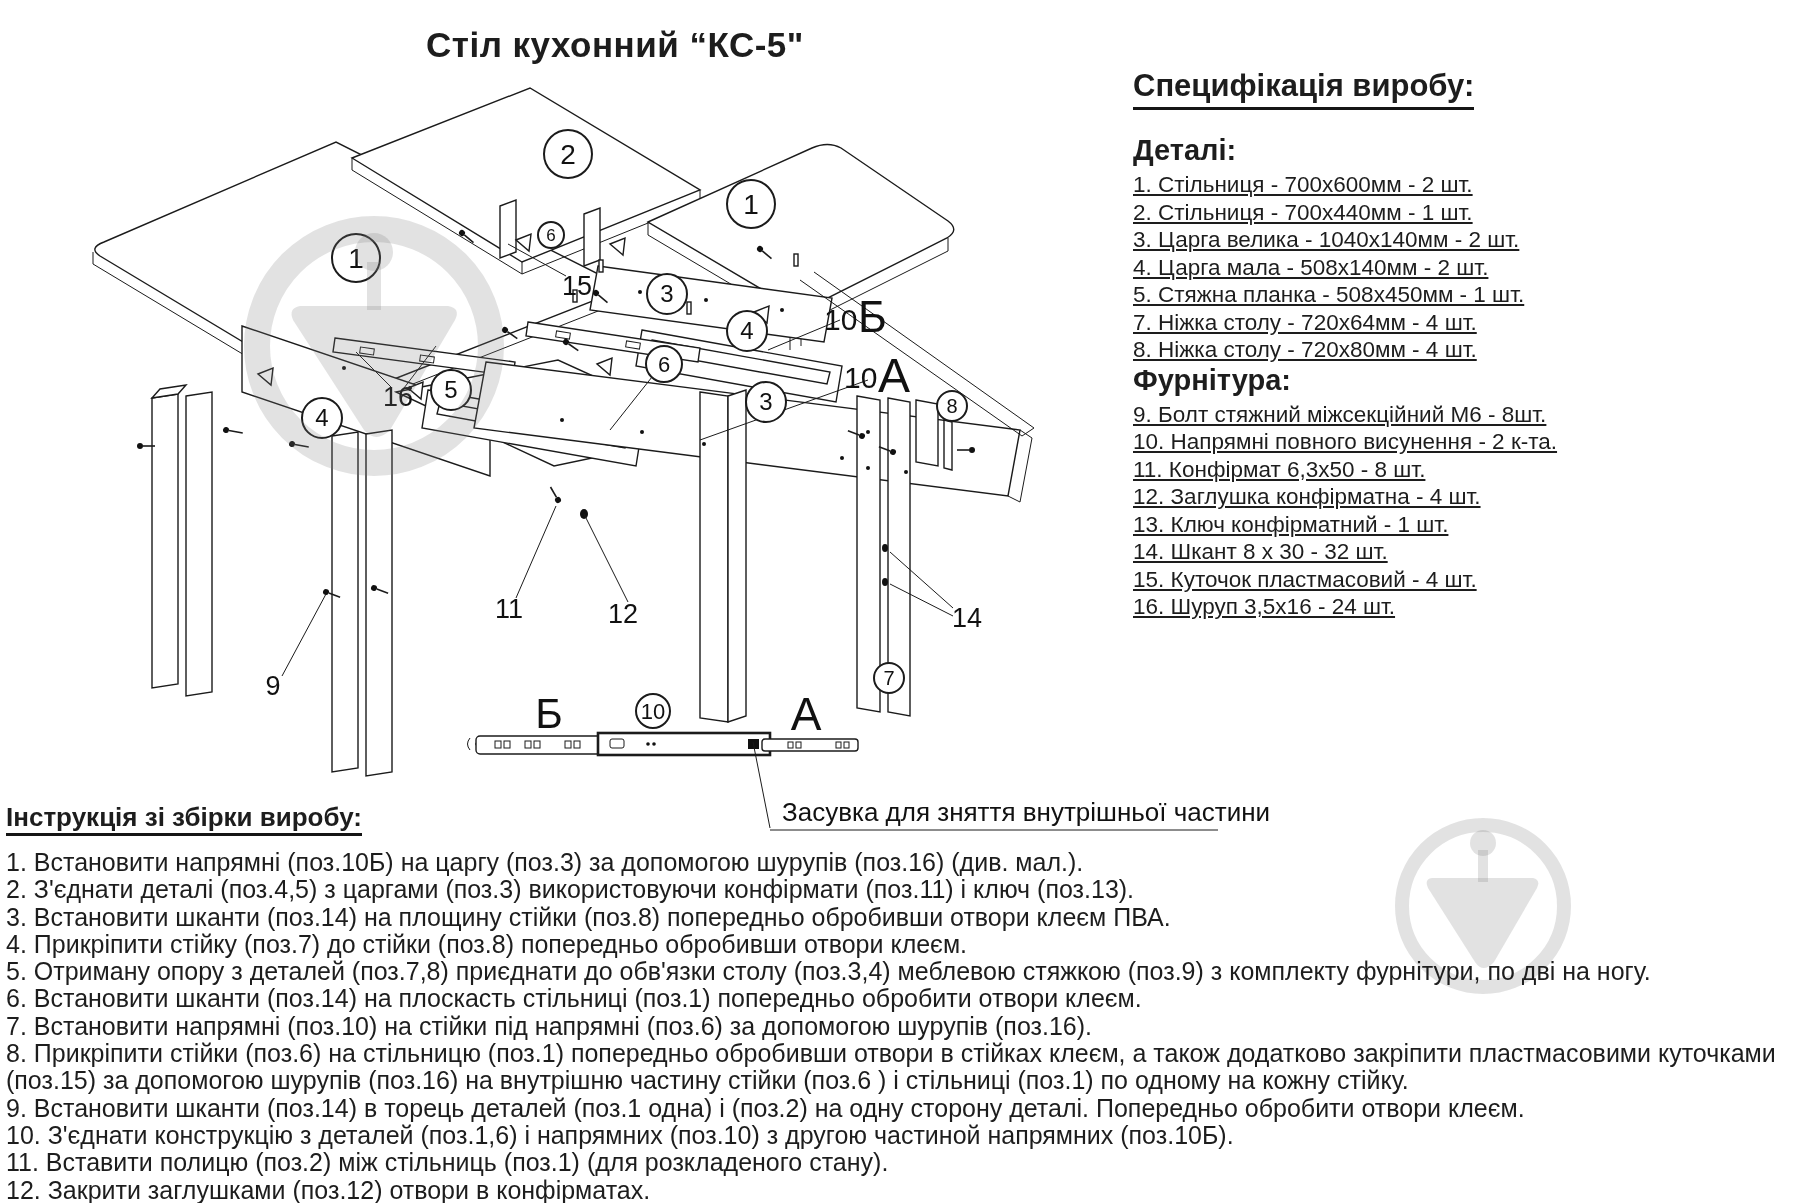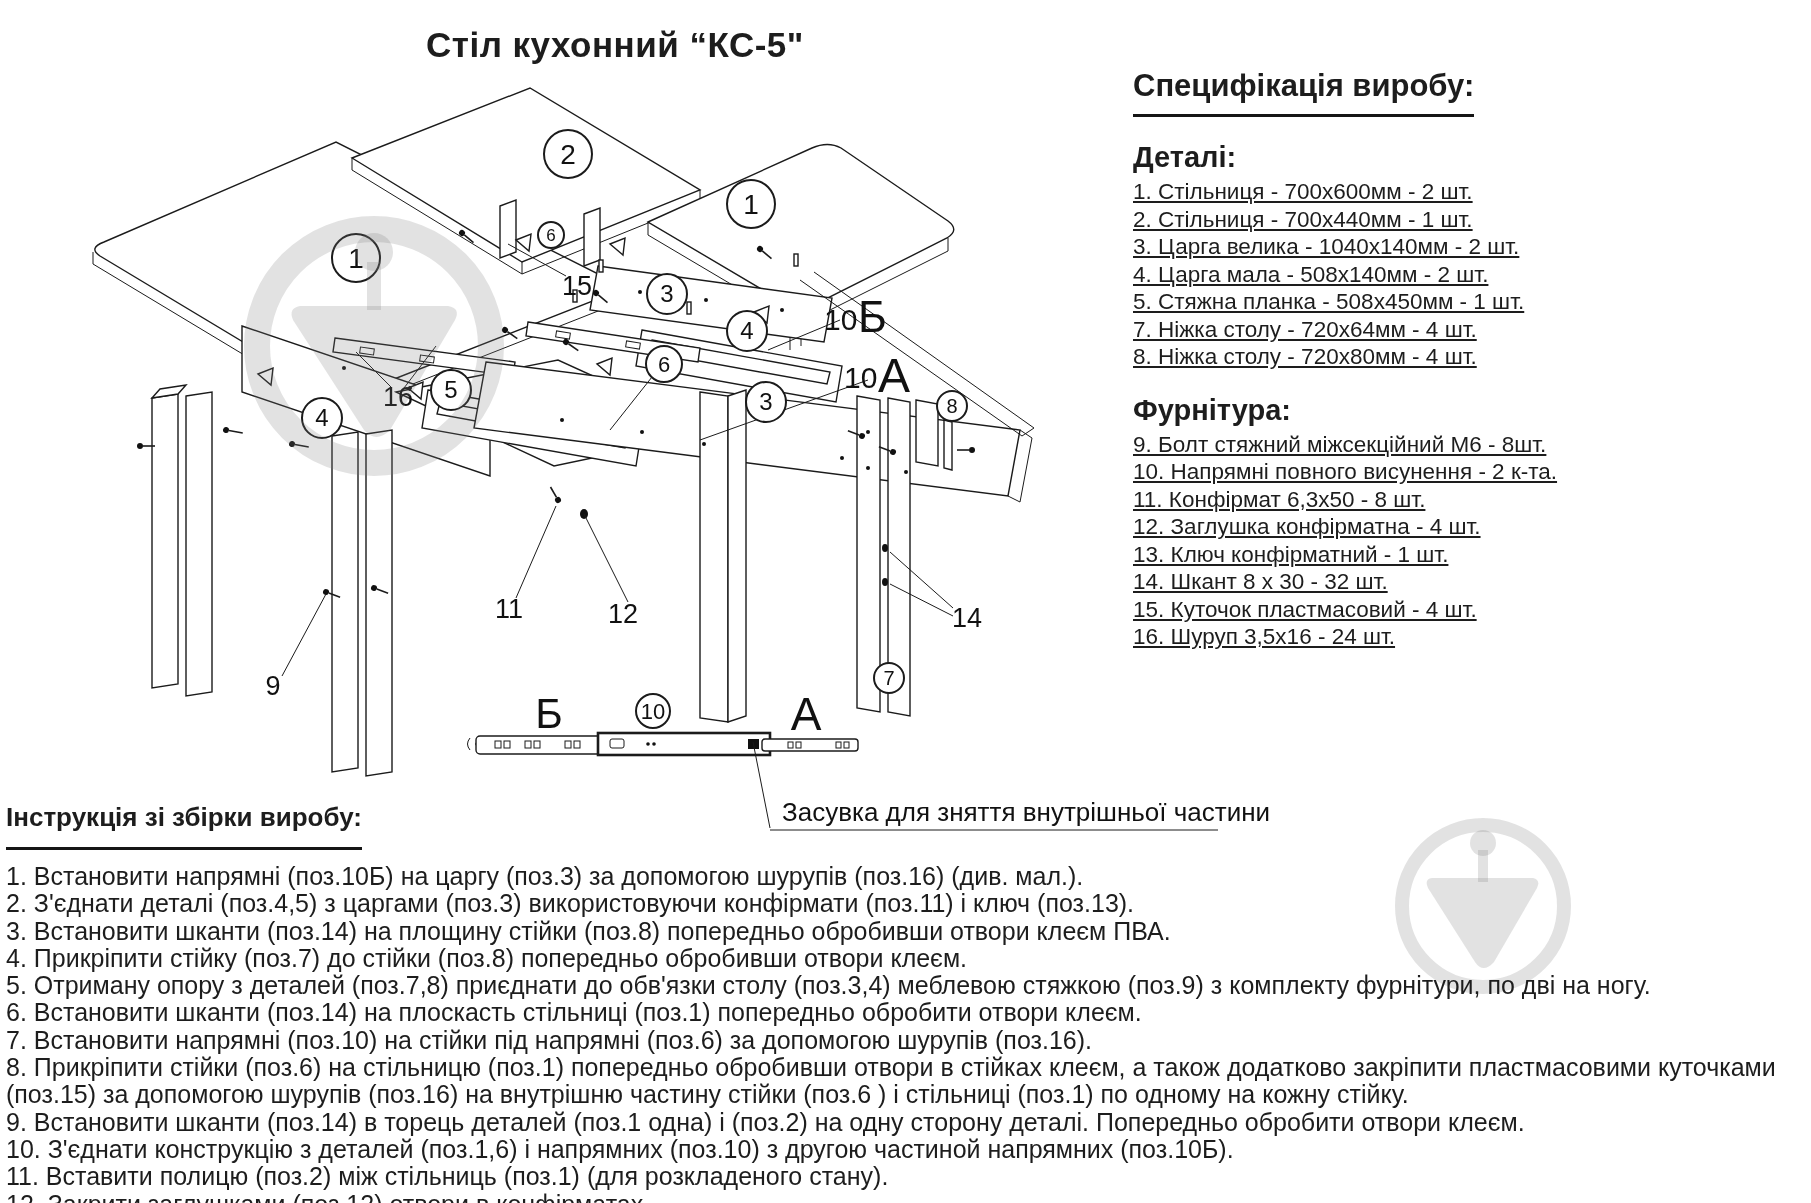--- a/index.html
+++ b/index.html
@@ -10,30 +10,30 @@
   }
   #diagram-svg{position:absolute;left:0;top:0;z-index:1;}
   .txt-layer{position:absolute;z-index:2;}
   .title{
     left:426px;top:2px;font-size:35px;font-weight:bold;letter-spacing:.5px;
     white-space:nowrap;
   }
   .spec{left:1133px;top:68px;width:676px;}
   .spec-heading{
     font-size:31px;font-weight:bold;display:inline-block;
-    border-bottom:3px solid #151515;padding-bottom:10px;margin:0 0 24px 0;
+    border-bottom:3px solid #151515;padding-bottom:3px;margin:0 0 24px 0;
     white-space:nowrap;
   }
   .group-heading{font-size:29px;font-weight:bold;margin:0 0 4px 0;}
   .spec-item{font-size:22.5px;line-height:27.5px;white-space:nowrap;text-decoration:underline;}
-  .group2{margin-top:23px;}
+  .group2{}
   .instructions{left:6px;top:802px;width:1802px;}
   .instr-heading{
     font-size:26px;font-weight:bold;display:inline-block;
-    border-bottom:3px solid #151515;padding-bottom:14px;margin:0 0 13px 0;
+    border-bottom:3px solid #151515;padding-bottom:0;margin:0 0 13px 0;
   }
   .step{font-size:25px;line-height:27.3px;}
   svg text{fill:#111;}
   .part{stroke:#1b1b1b;stroke-width:1.4;fill:#ffffff;}
   .thin{stroke:#1b1b1b;stroke-width:1;fill:none;}
   .callout circle{fill:#fff;stroke:#1b1b1b;stroke-width:2;}
   .callout text{font-weight:normal;}
   .lbl{font-size:27px;}
   .dot{fill:#111;stroke:none;}
 </style>

